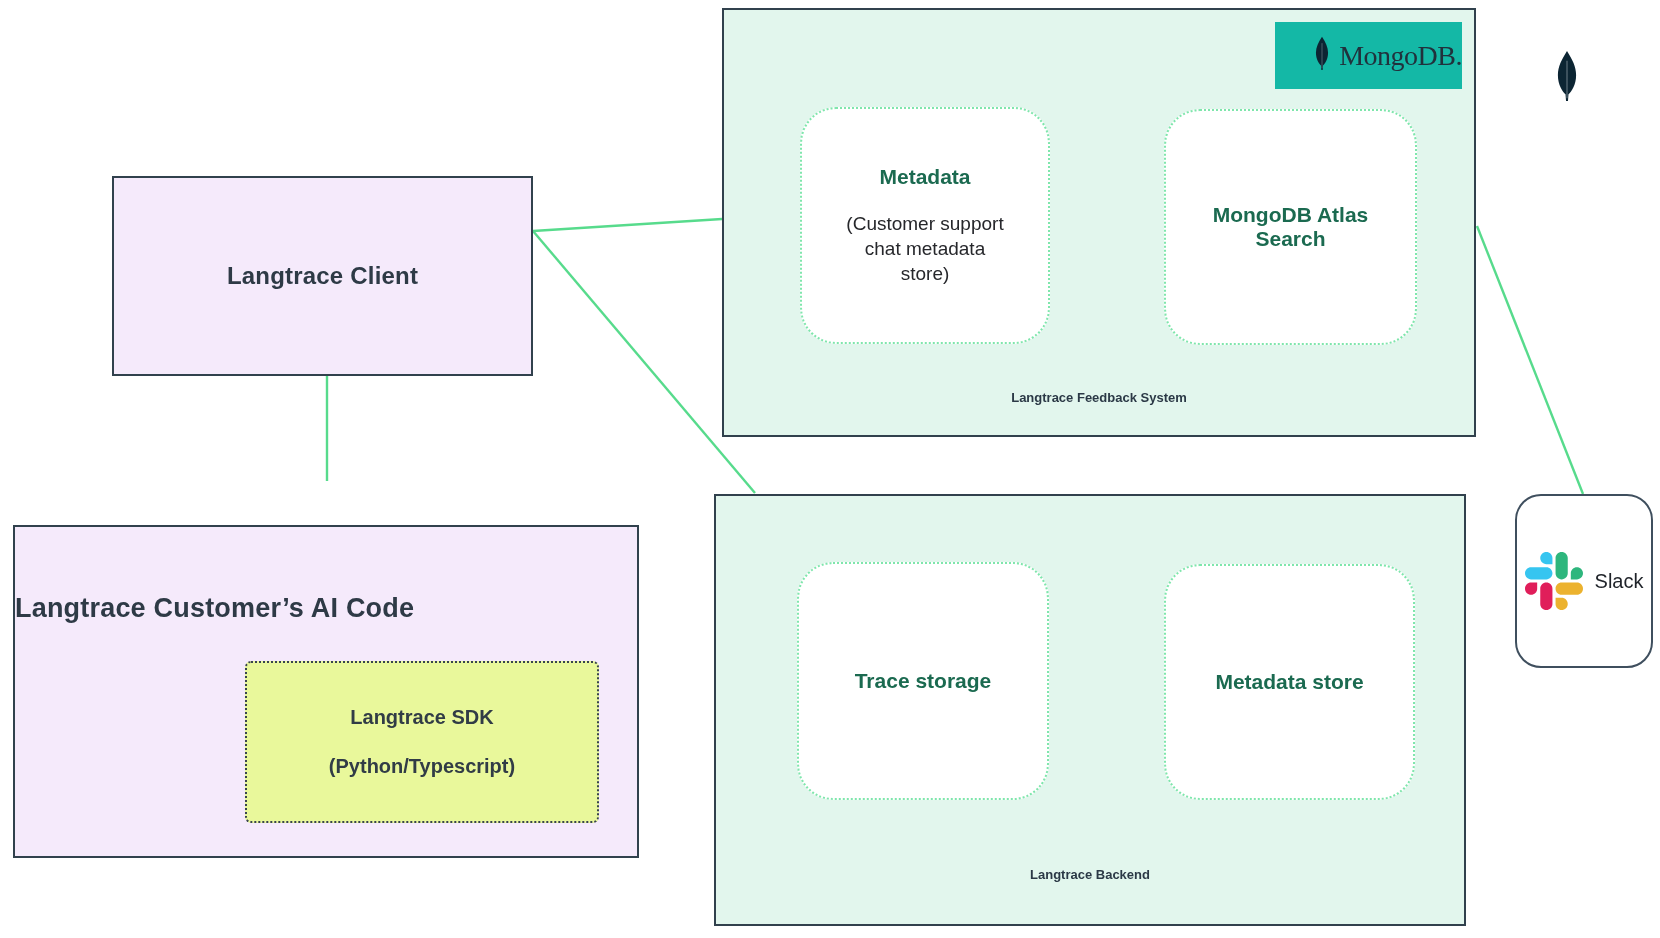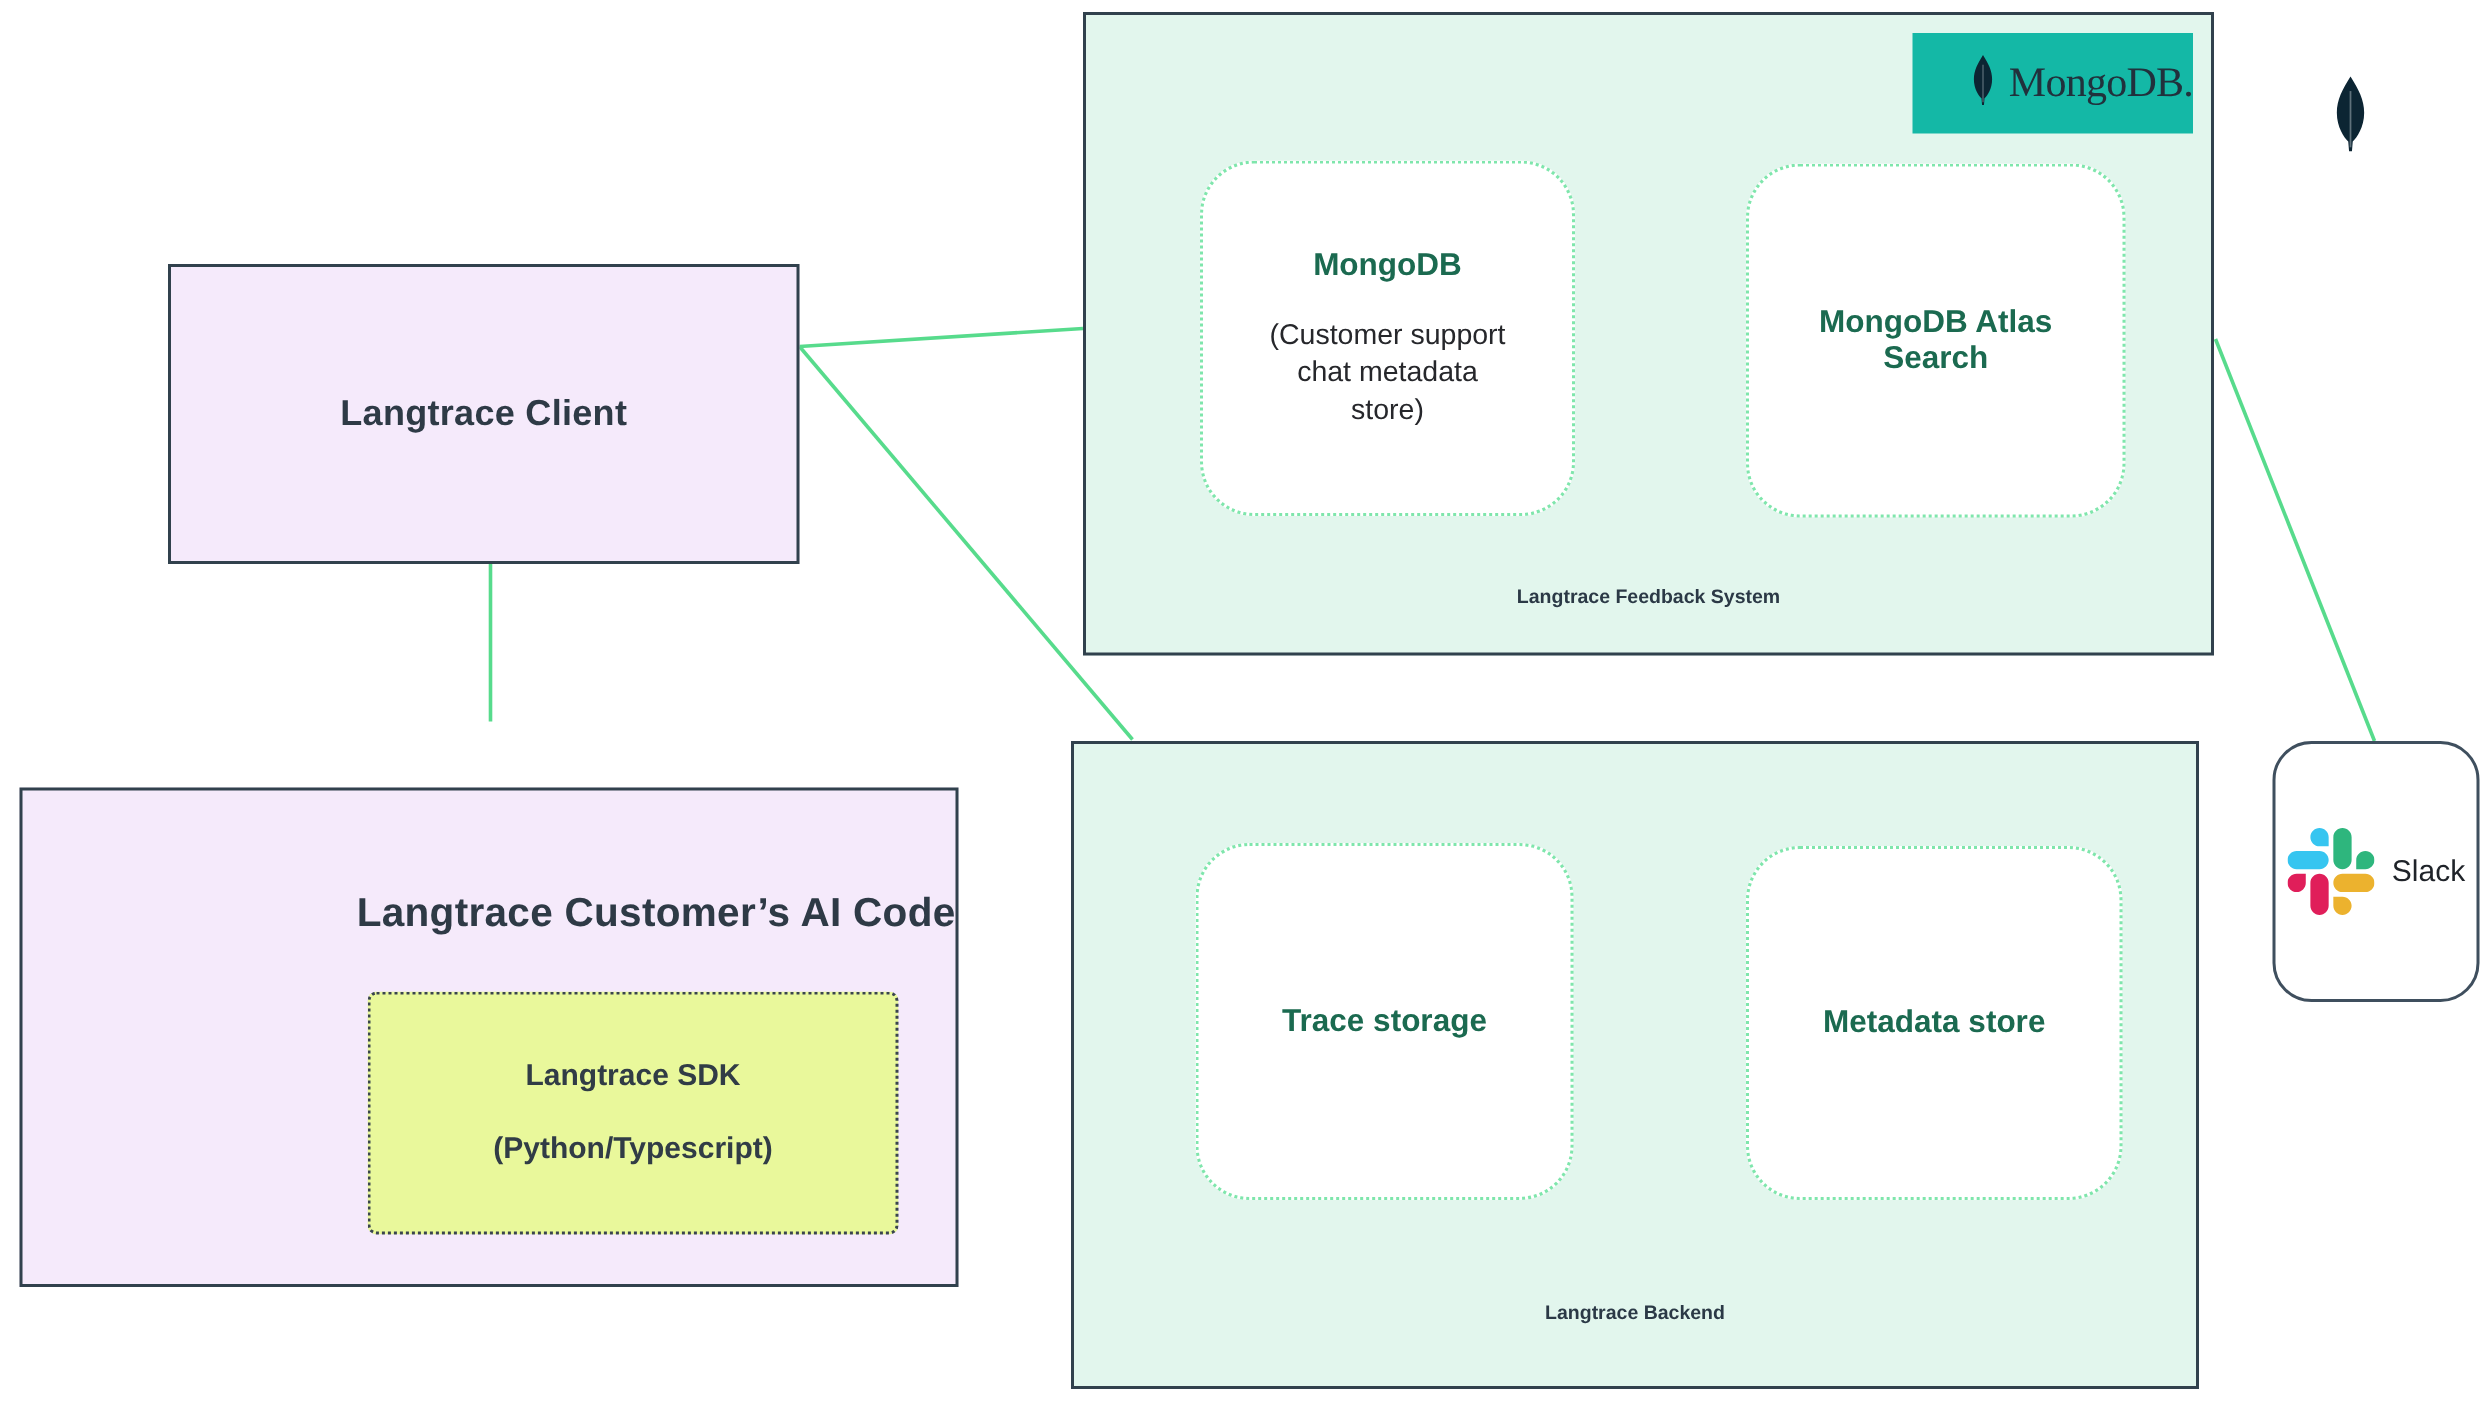--- a/index.html
+++ b/index.html
@@ -12,21 +12,21 @@
 
   
   .big-box{position:absolute;border:2px solid #31414d;box-sizing:border-box;}
   .purple{background:#f5eafb;margin-top:44px;}
   .mint{background:#e2f6ed;}
 
   .client-box{left:112px;top:132px;width:421px;height:200px;display:flex;align-items:center;justify-content:center;}
   .client-title{font-size:24px;font-weight:600;letter-spacing:.2px;}
 
   .customer-box{left:13px;top:481px;width:626px;height:333px;}
-  .customer-title{position:absolute;left:0;top:66px;width:100%;text-align:right;font-size:27px;font-weight:600;letter-spacing:.2px;}
+  .customer-title{position:absolute;left:0;top:66px;width:100%;text-align:left;font-size:27px;font-weight:600;letter-spacing:.2px;}
   .sdk-box{position:absolute;left:230px;top:134px;width:354px;height:162px;background:#e9f89b;
     border:2px dotted #39444e;border-radius:6px;box-sizing:border-box;
     display:flex;flex-direction:column;align-items:center;justify-content:center;gap:26px;}
   .sdk-line{font-size:20px;font-weight:600;color:#313c46;}
 
   .feedback-box{left:722px;top:8px;width:754px;height:429px;}
   .backend-box{left:714px;top:494px;width:752px;height:432px;}
 
   .node{position:absolute;background:#ffffff;border:2px dotted #7fe6ac;border-radius:36px;box-sizing:border-box;
     display:flex;flex-direction:column;align-items:center;justify-content:center;gap:22px;padding:10px;text-align:center;}
@@ -72,21 +72,21 @@
   <div class="big-box mint feedback-box">
     <div class="mongo-chip">
       <svg width="20" height="42" viewBox="0 0 28 56">
         <path d="M14 1 C9 9 5.5 15.5 5.5 23.5 C5.5 32.5 10 39 12.6 41.4 L13.1 47.5 L14.9 47.5 L15.4 41.4 C18 39 22.5 32.5 22.5 23.5 C22.5 15.5 19 9 14 1 Z" fill="#0c2533"></path>
         <path d="M14 10 L14 45" stroke="#7b8b94" stroke-width="1.1" opacity="0.75"></path>
       </svg>
       <span class="mongo-wordmark">MongoDB.</span>
     </div>
 
     <div class="node" style="left:76px;top:97px;width:250px;height:237px;">
-      <div class="node-title">MongoDB</div>
+      <div class="node-title">Metadata</div>
       <div class="node-body">(Customer support
 chat metadata
 store)</div>
     </div>
 
     <div class="node" style="left:440px;top:99px;width:253px;height:236px;">
       <div class="node-title">MongoDB Atlas
 Search</div>
     </div>
 

